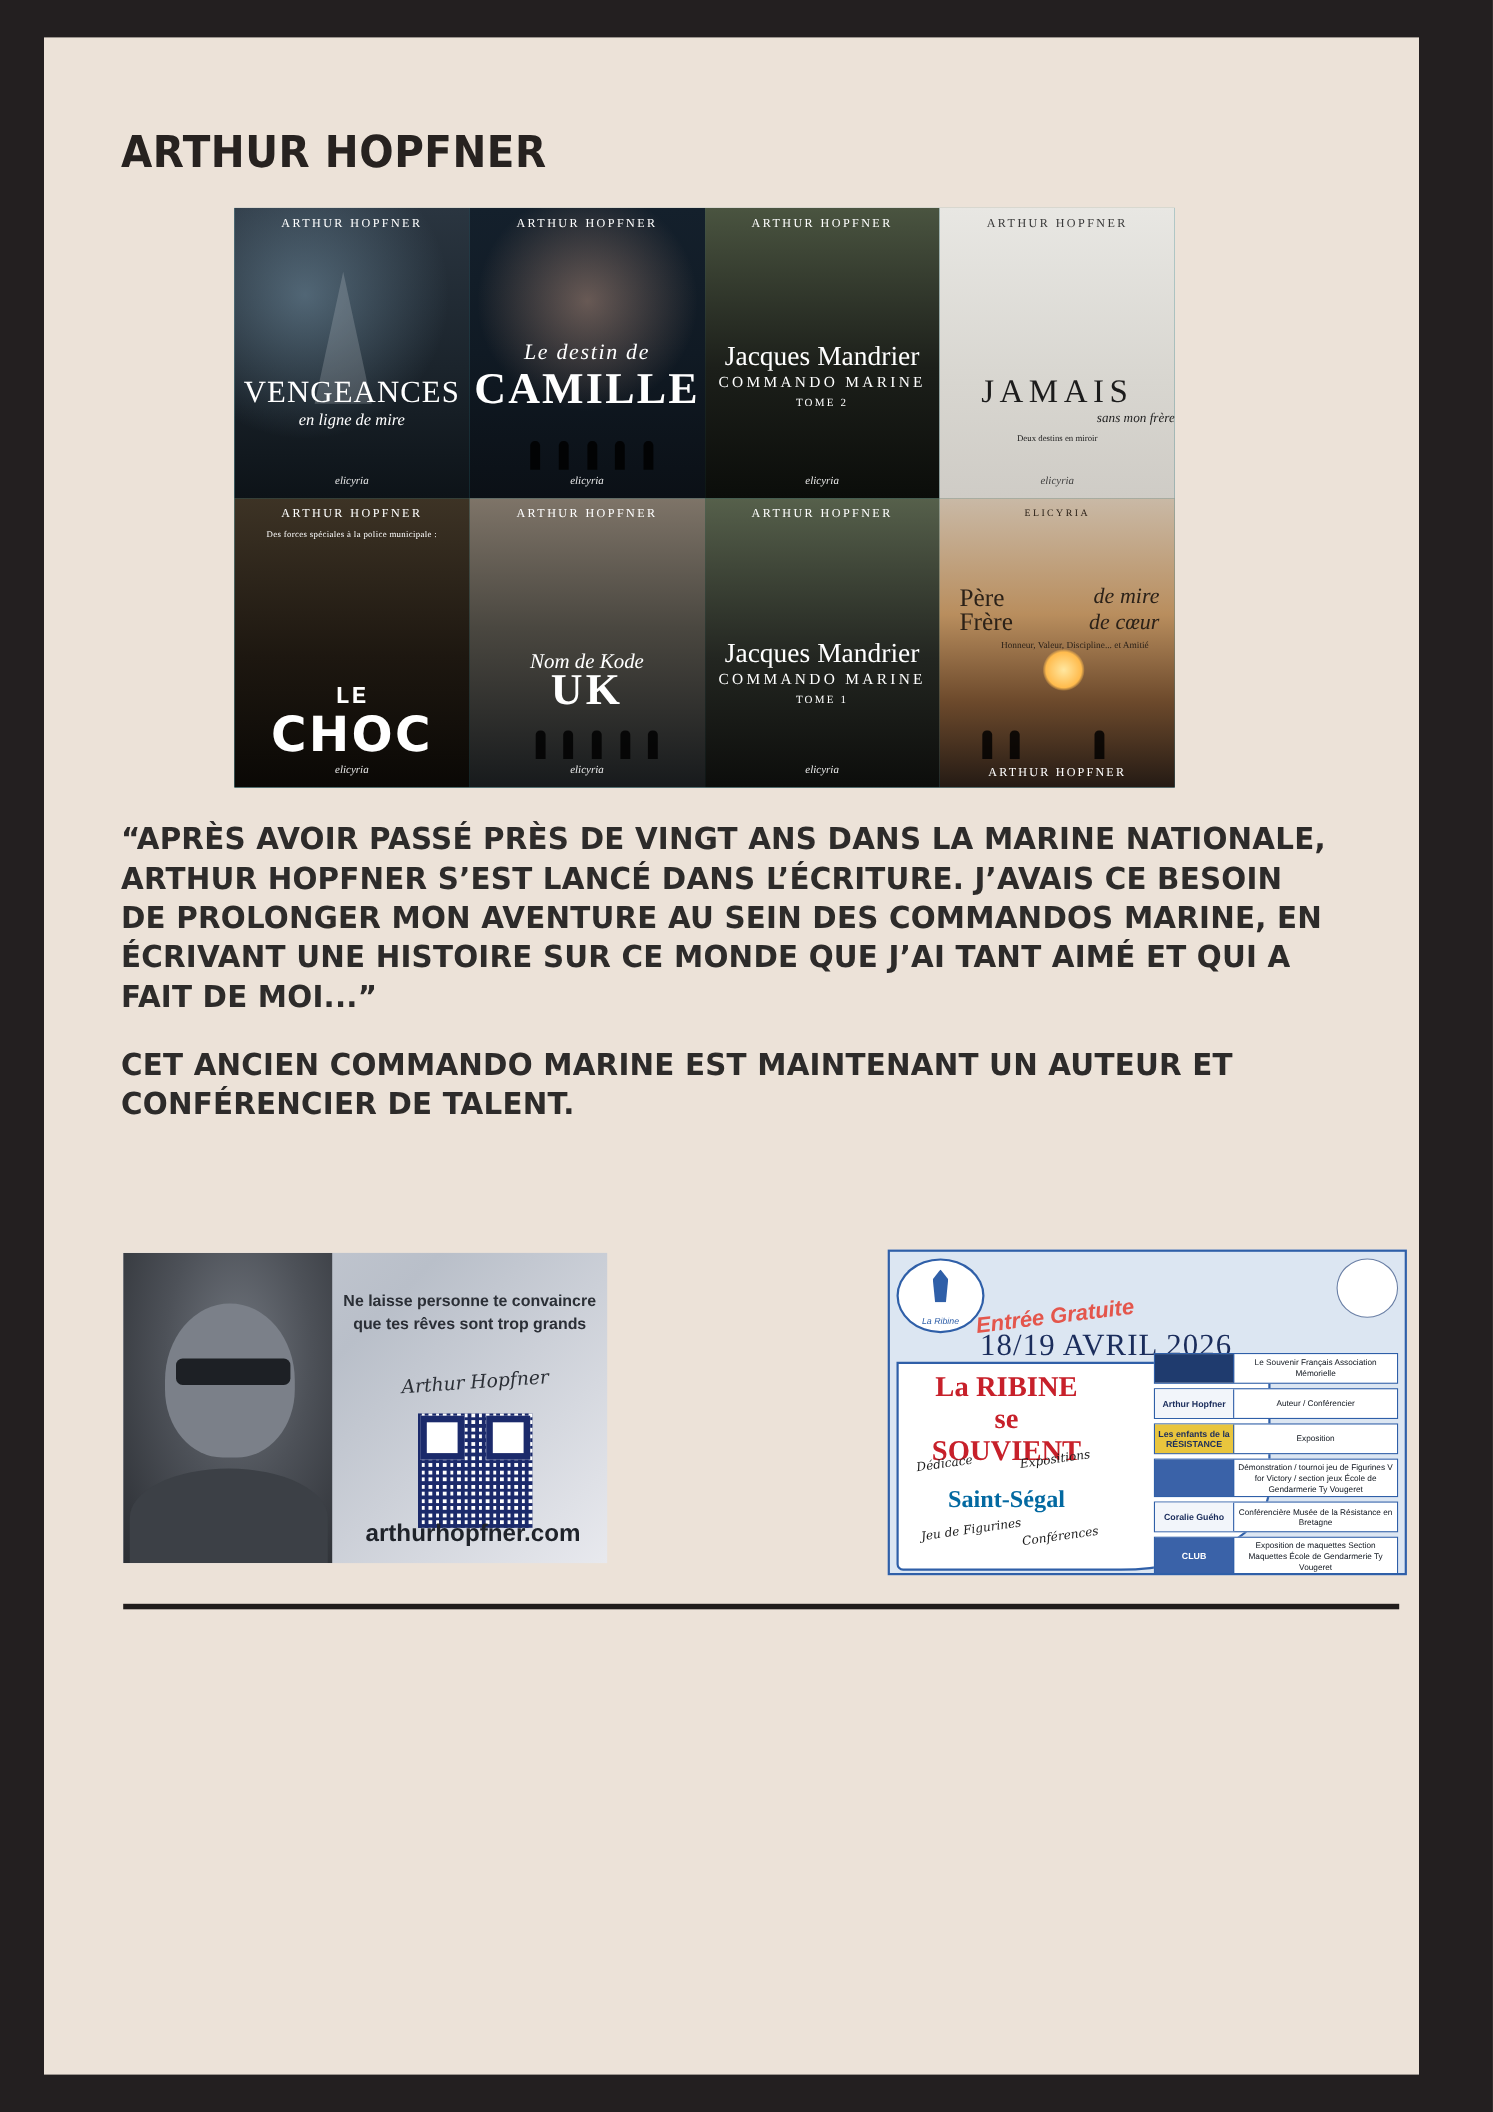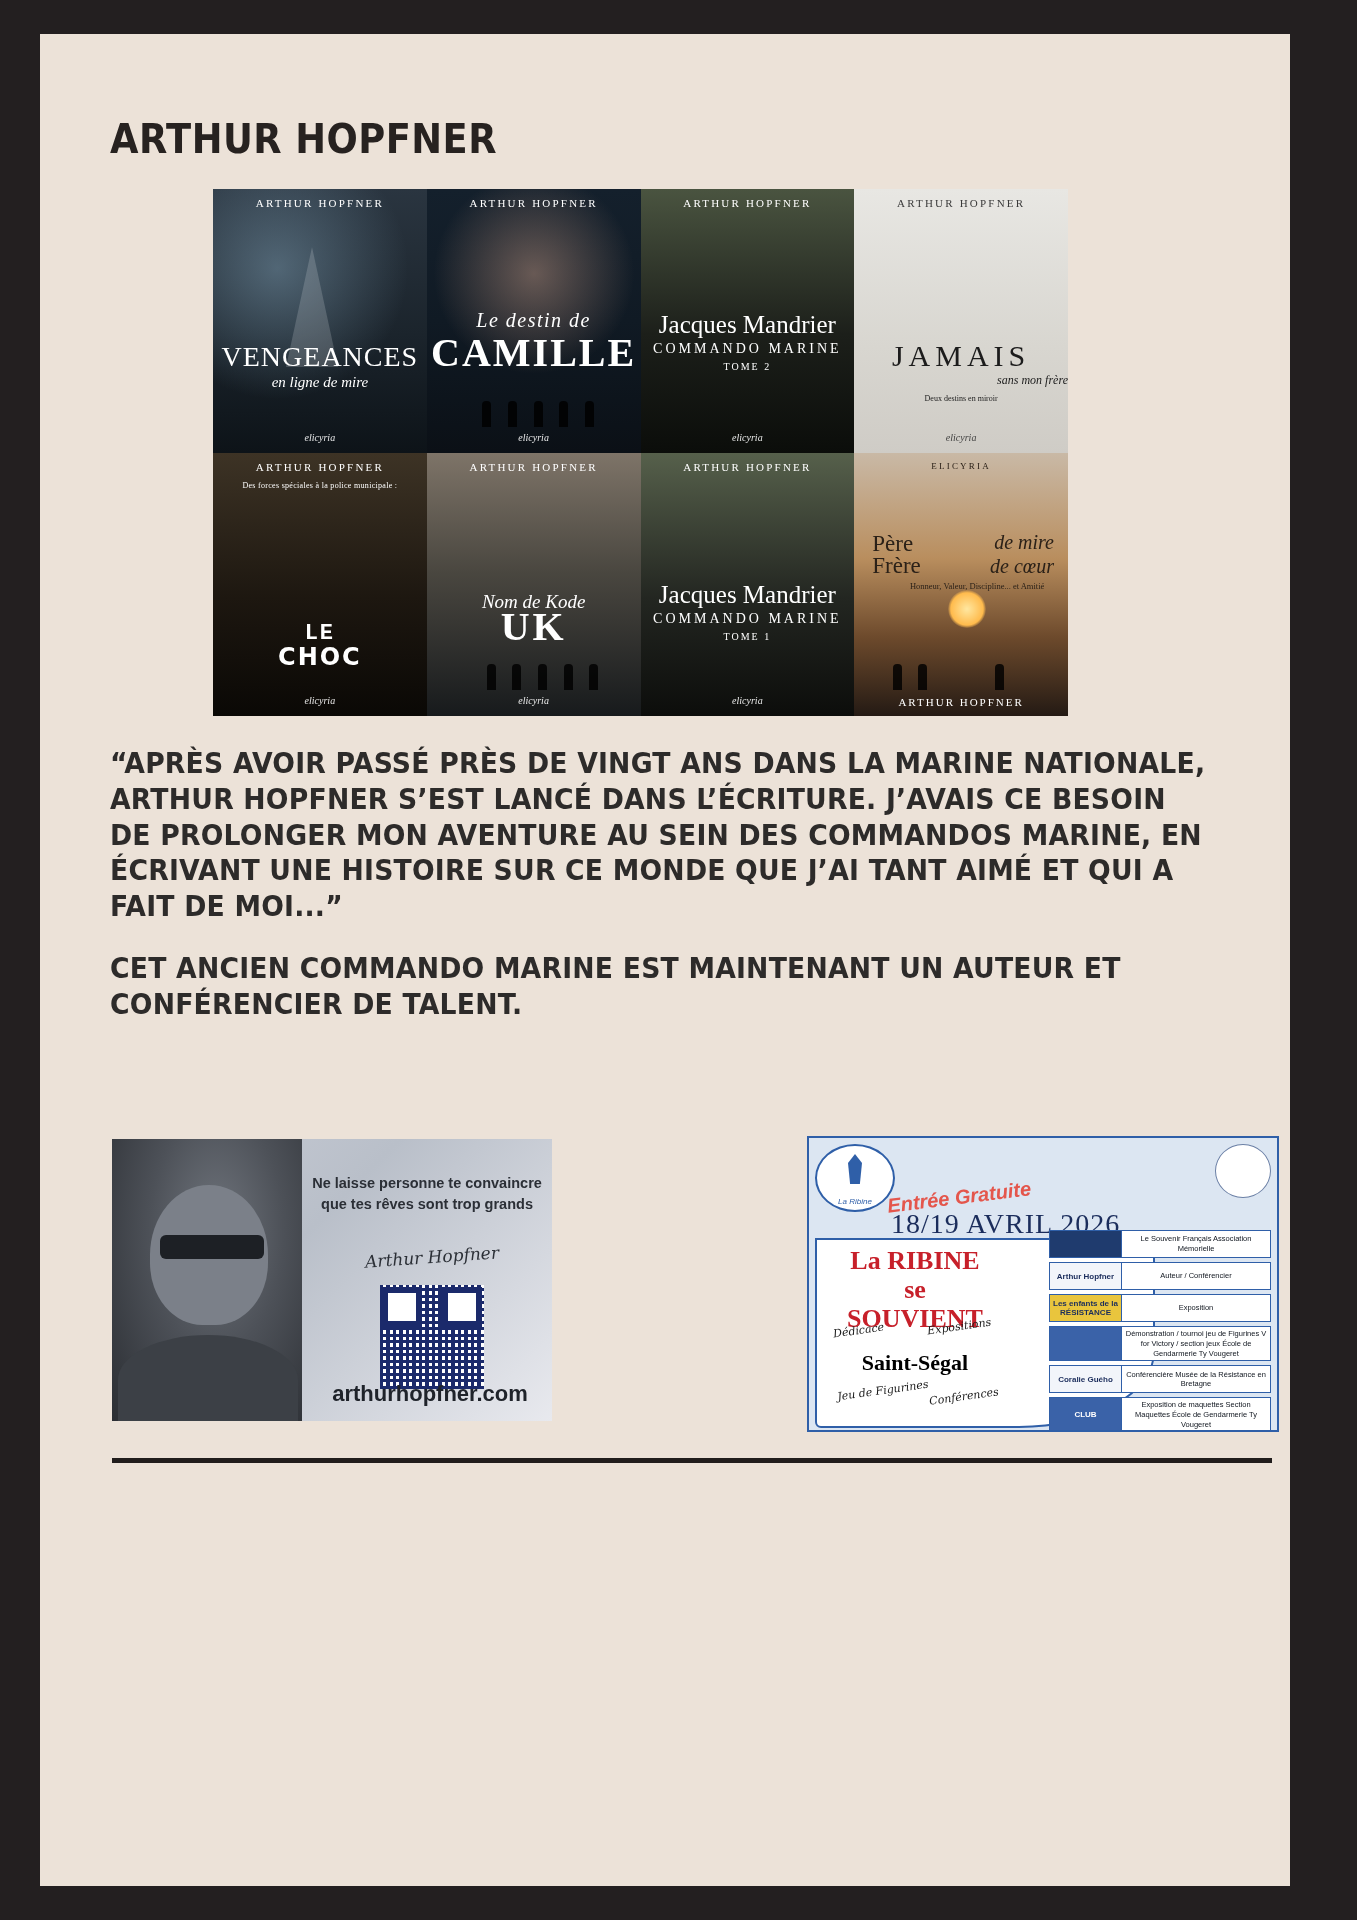--- a/index.html
+++ b/index.html
@@ -110,21 +110,21 @@
   .c-jamais .t1 { top: 150px; font-size: 30px; letter-spacing: 5px; }
   .c-jamais .sub { top: 184px; font-size: 12px; font-style: italic; text-align: right; }
   .c-jamais .small { position:absolute; left:0; right:0; top:205px; text-align:center; font-size:8px; }
   .c-jamais .pub { color: #333; }
 
   .c-choc {
     background: linear-gradient(180deg, #3d3325 0%, #1d1710 55%, #0a0805 100%);
   }
   .c-choc .sub { top: 28px; font-size: 8px; letter-spacing: .3px; }
   .c-choc .t1 { top: 168px; font-size: 22px; font-weight: 700; letter-spacing: 2px; font-family:Liberation Mono, monospace;}
-  .c-choc .t2 { top: 190px; font-size: 24px; font-weight: 700; letter-spacing: 2px; font-family:"DejaVu Sans",sans-serif;}
+  .c-choc .t2 { top: 190px; font-size: 44px; font-weight: 700; letter-spacing: 2px; font-family:"DejaVu Sans",sans-serif;}
 
   .c-uk {
     background: linear-gradient(180deg, #7e7468 0%, #4a4740 45%, #171a1c 100%);
   }
   .c-uk .t1 { top: 138px; font-size: 19px; font-style: italic; }
   .c-uk .t2 { top: 150px; font-size: 40px; font-weight: 700; letter-spacing: 3px; }
 
   .c-jm1 {
     background: linear-gradient(180deg, #56604b 0%, #232621 55%, #0c0d0b 100%);
   }
@@ -368,21 +368,21 @@
     line-height: 1.12;
   }
   .poster .stsegal {
     position: absolute;
     left: 16px; top: 212px;
     width: 180px;
     text-align: center;
     font-family: "Liberation Serif", serif;
     font-weight: 700;
     font-size: 22px;
-    color: #000000;
+    color: #0369a1;
   }
   .poster .kw {
     position: absolute;
     font-family: "DejaVu Serif", serif;
     font-style: italic;
     font-size: 11px;
     color: #1b1b1b;
     transform: rotate(-8deg);
   }
   .poster .kw1 { left: 24px; top: 186px; }

